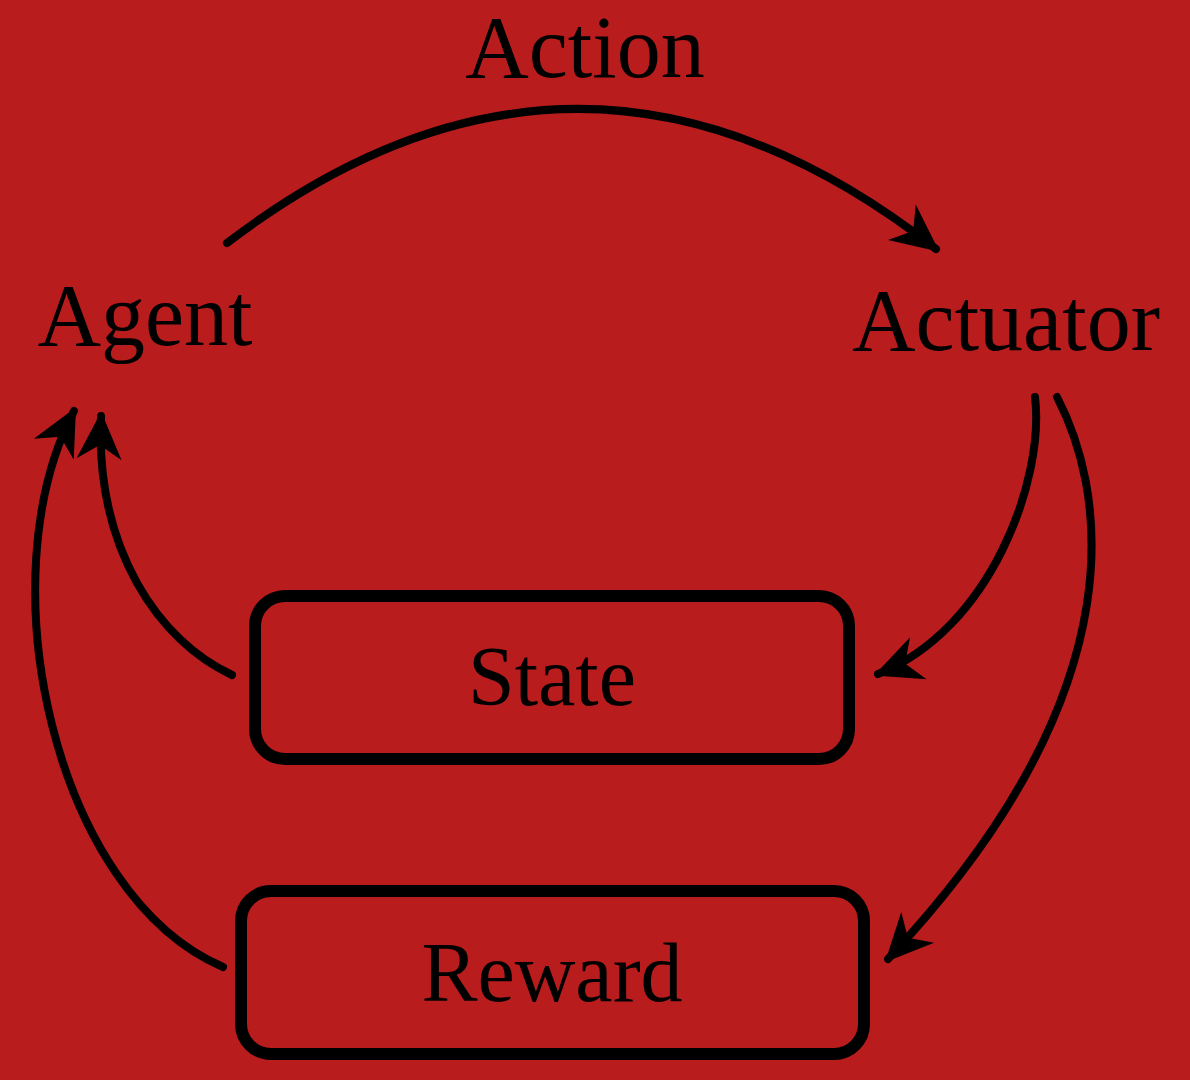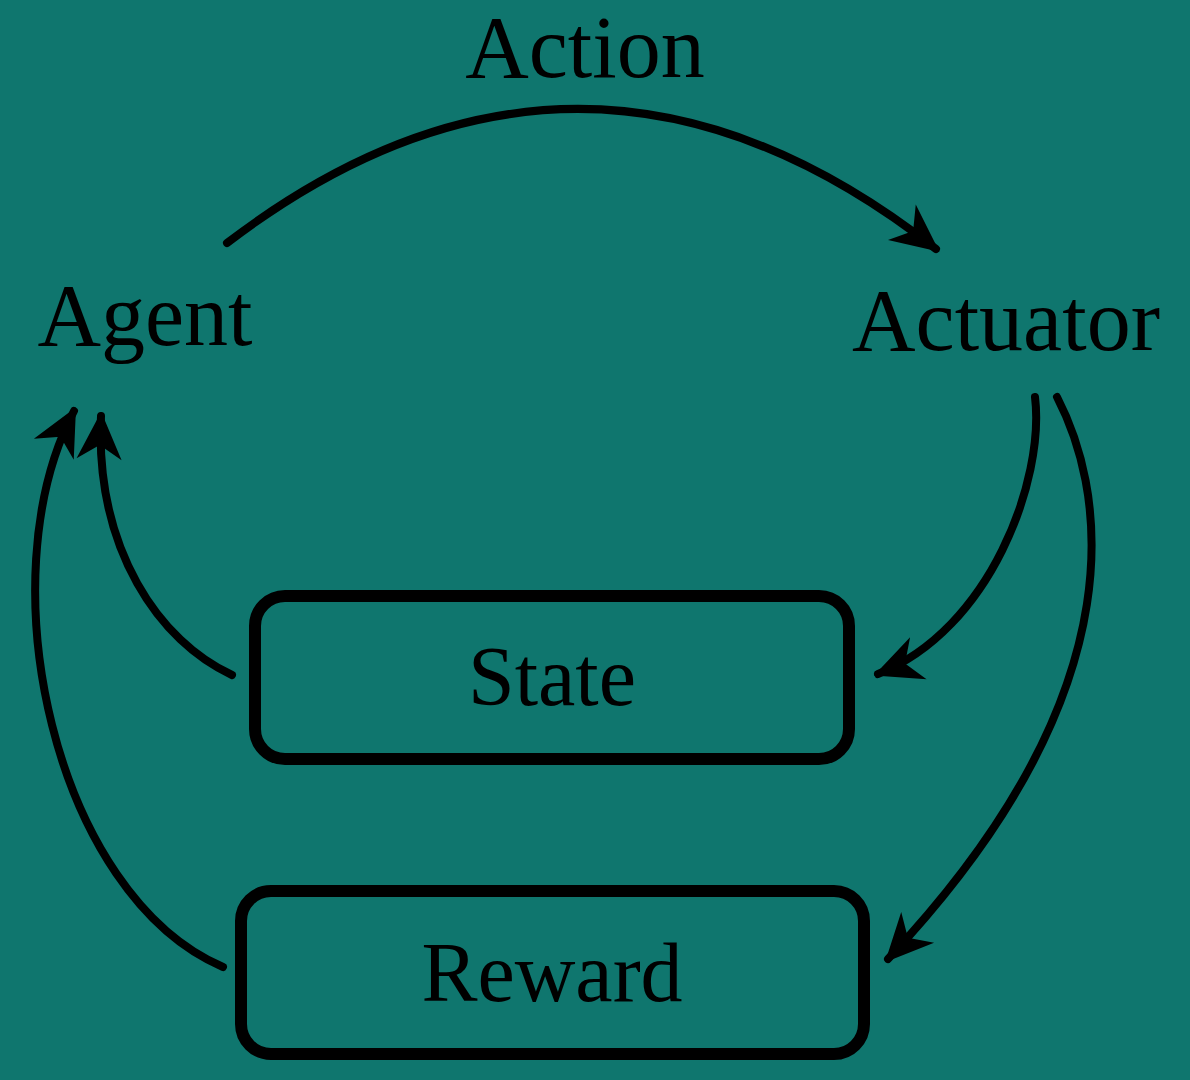--- a/index.html
+++ b/index.html
@@ -4,21 +4,21 @@
 <style>
   html, body {
     margin: 0;
     padding: 0;
     background: #ffffff;
   }
   .canvas {
     position: relative;
     width: 1190px;
     height: 1080px;
-    background: #0f766e;
+    background: #b91c1c;
     overflow: hidden;
   }
   svg {
     display: block;
     width: 1190px;
     height: 1080px;
   }
   .edge {
     fill: none;
     stroke: #000000;

